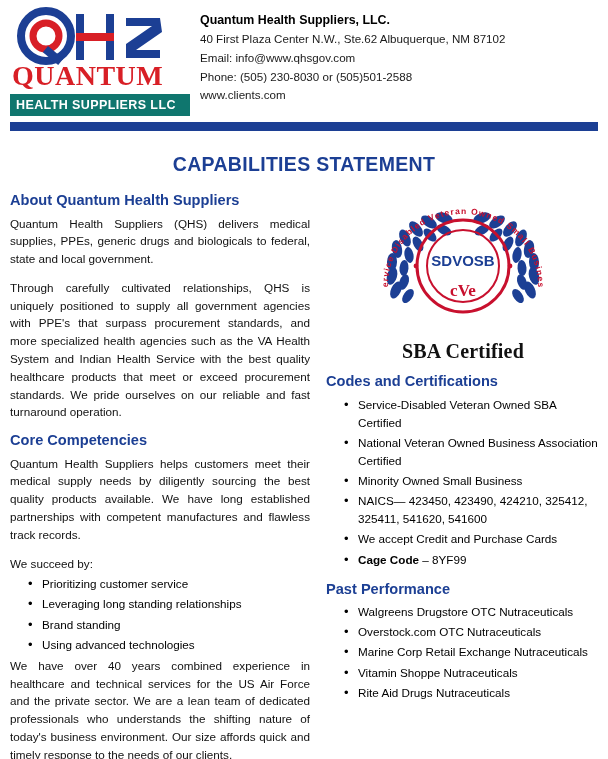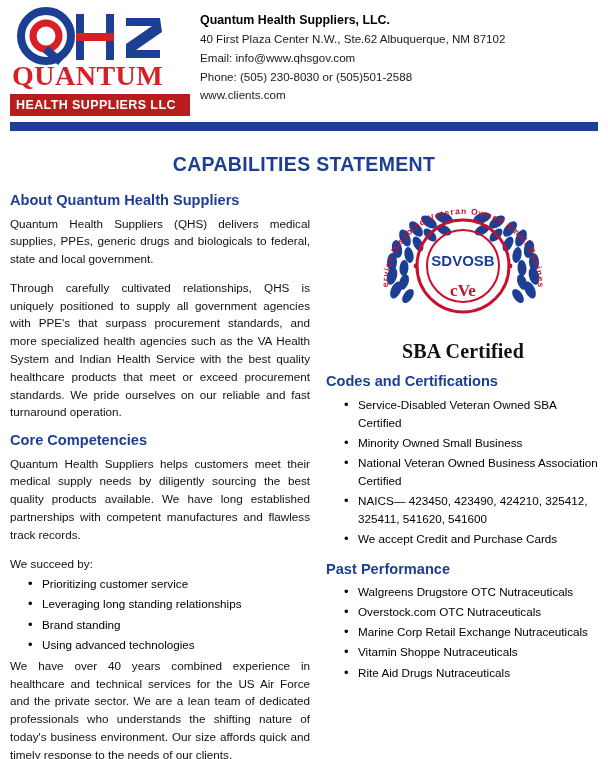--- a/index.html
+++ b/index.html
@@ -43,21 +43,21 @@
     font-weight: bold;
     font-size: 28px;
     letter-spacing: 0.5px;
     color: #d81f26;
     line-height: 1;
     margin-top: -6px;
     padding-left: 2px;
   }
   .logo-bar {
     margin-top: 4px;
-    background: #b91c1c;
+    background: #0f766e;
     color: #ffffff;
     font-size: 12.5px;
     font-weight: bold;
     letter-spacing: 0.4px;
     padding: 3px 4px 3px 6px;
     height: 16px;
     line-height: 16px;
   }
   .company-info {
     padding-top: 4px;
@@ -285,24 +285,25 @@
             <circle cx="58" cy="62" r="2.4" fill="#c8102e"></circle>
             <circle cx="152" cy="62" r="2.4" fill="#c8102e"></circle>
           </svg>
         </div>
         <div class="sba-certified">SBA Certified</div>
       </div>
 
       <h2 class="section">Codes and Certifications</h2>
       <ul class="bullets">
         <li>Service-Disabled Veteran Owned SBA Certified</li>
+        <li>National Veteran Owned Business Association Certified</li>
         <li>Minority Owned Small Business</li>
-        <li>National Veteran Owned Business Association Certified</li>
         <li>NAICS— 423450, 423490, 424210, 325412, 325411, 541620, 541600</li>
         <li>We accept Credit and Purchase Cards</li>
+        <li><b>Cage Code</b><span> – 8YF99</span></li>
       </ul>
 
       <div class="right-gap"></div>
 
       <h2 class="section">Past Performance</h2>
       <ul class="bullets">
         <li>Walgreens Drugstore OTC Nutraceuticals</li>
         <li>Overstock.com OTC Nutraceuticals</li>
         <li>Marine Corp Retail Exchange Nutraceuticals</li>
         <li>Vitamin Shoppe Nutraceuticals</li>

